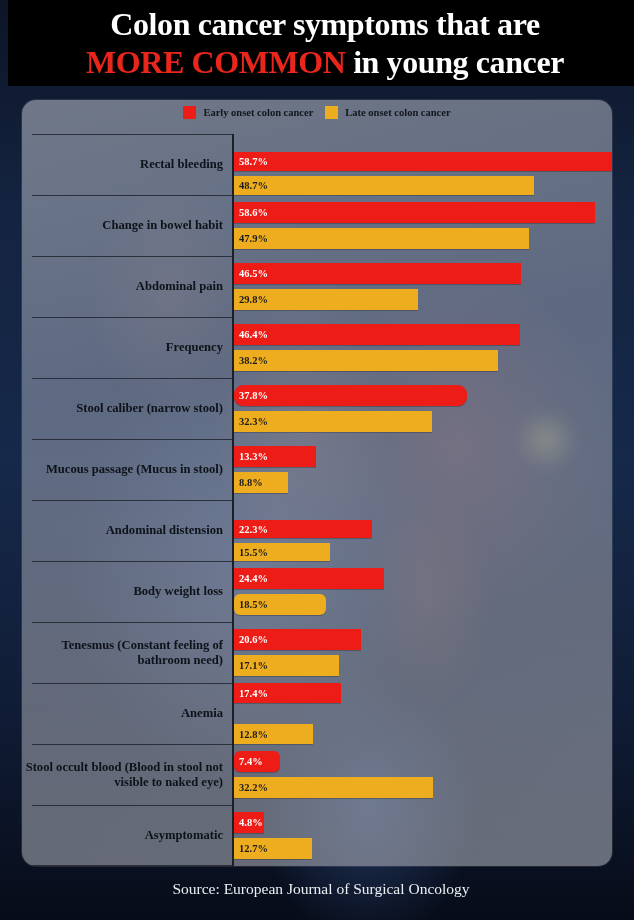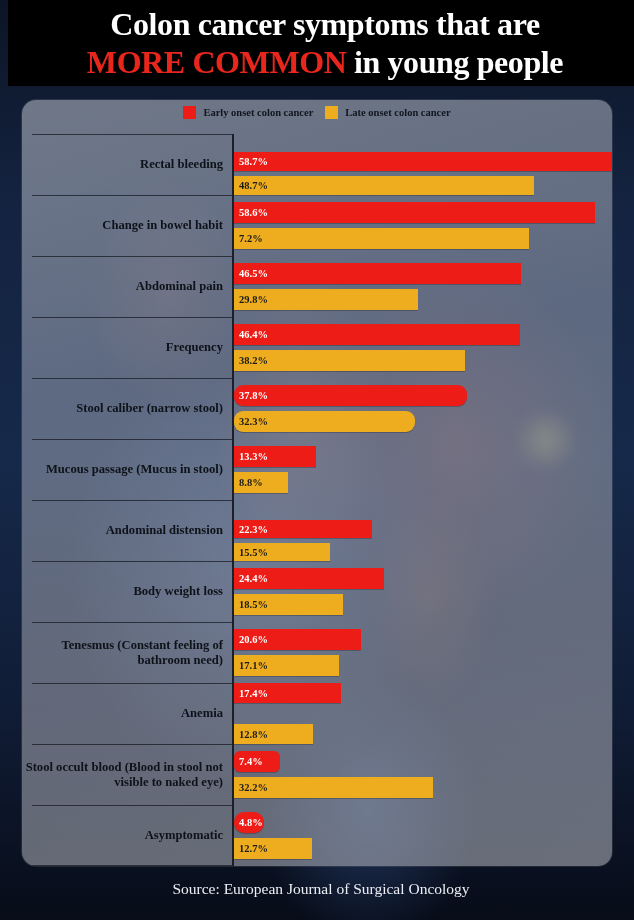--- a/index.html
+++ b/index.html
@@ -215,21 +215,21 @@
 
 <div id="poster">
 
   <div id="bg-wash"></div>
 
   <div id="title-bar">
     <div class="title-line">
       <span class="t-white">Colon cancer symptoms that are</span>
     </div>
     <div class="title-line">
-      <span class="t-red">MORE COMMON</span><span class="t-white"> in young people</span>
+      <span class="t-red">MORE COMMON</span><span class="t-white"> in young cancer</span>
     </div>
   </div>
 
   <div id="panel">
 
     <div id="legend">
         <div class="legend-item">
           <span class="legend-swatch" style="background: rgb(237, 28, 22);"></span>
           <span class="legend-text">Early onset colon cancer</span>
         </div>
@@ -251,53 +251,53 @@
             </div>
           </div>
         </div>
         <div class="row">
           <div class="row-label">Change in bowel habit</div>
           <div class="row-bars">
             <div class="bar bar-early" style="width: 361px;">
               <span class="bar-value">58.6%</span>
             </div>
             <div class="bar bar-late" style="width: 295px;">
-              <span class="bar-value">7.2%</span>
+              <span class="bar-value">47.9%</span>
             </div>
           </div>
         </div>
         <div class="row">
           <div class="row-label">Abdominal pain</div>
           <div class="row-bars">
             <div class="bar bar-early" style="width: 287px;">
               <span class="bar-value">46.5%</span>
             </div>
             <div class="bar bar-late" style="width: 184px;">
               <span class="bar-value">29.8%</span>
             </div>
           </div>
         </div>
         <div class="row">
           <div class="row-label">Frequency</div>
           <div class="row-bars">
             <div class="bar bar-early" style="width: 286px;">
               <span class="bar-value">46.4%</span>
             </div>
-            <div class="bar bar-late" style="width: 231px;">
+            <div class="bar bar-late" style="width: 264px;">
               <span class="bar-value">38.2%</span>
             </div>
           </div>
         </div>
         <div class="row">
           <div class="row-label">Stool caliber (narrow stool)</div>
           <div class="row-bars">
             <div class="bar bar-early" style="width: 233px; border-radius: 9px;">
               <span class="bar-value">37.8%</span>
             </div>
-            <div class="bar bar-late" style="width: 181px; border-radius: 9px;">
+            <div class="bar bar-late" style="width: 198px;">
               <span class="bar-value">32.3%</span>
             </div>
           </div>
         </div>
         <div class="row">
           <div class="row-label">Mucous passage (Mucus in stool)</div>
           <div class="row-bars">
             <div class="bar bar-early" style="width: 82px;">
               <span class="bar-value">13.3%</span>
             </div>
@@ -316,21 +316,21 @@
               <span class="bar-value">15.5%</span>
             </div>
           </div>
         </div>
         <div class="row">
           <div class="row-label">Body weight loss</div>
           <div class="row-bars">
             <div class="bar bar-early" style="width: 150px;">
               <span class="bar-value">24.4%</span>
             </div>
-            <div class="bar bar-late" style="width: 109px;">
+            <div class="bar bar-late" style="width: 92px; border-radius: 6px;">
               <span class="bar-value">18.5%</span>
             </div>
           </div>
         </div>
         <div class="row">
           <div class="row-label">Tenesmus (Constant feeling of bathroom need)</div>
           <div class="row-bars">
             <div class="bar bar-early" style="width: 127px;">
               <span class="bar-value">20.6%</span>
             </div>
@@ -357,21 +357,21 @@
               <span class="bar-value">7.4%</span>
             </div>
             <div class="bar bar-late" style="width: 199px;">
               <span class="bar-value">32.2%</span>
             </div>
           </div>
         </div>
         <div class="row">
           <div class="row-label">Asymptomatic</div>
           <div class="row-bars">
-            <div class="bar bar-early" style="width: 30px; border-radius: 10px;">
+            <div class="bar bar-early" style="width: 30px;">
               <span class="bar-value">4.8%</span>
             </div>
             <div class="bar bar-late" style="width: 78px;">
               <span class="bar-value">12.7%</span>
             </div>
           </div>
         </div>
       </div>
 
   </div>

